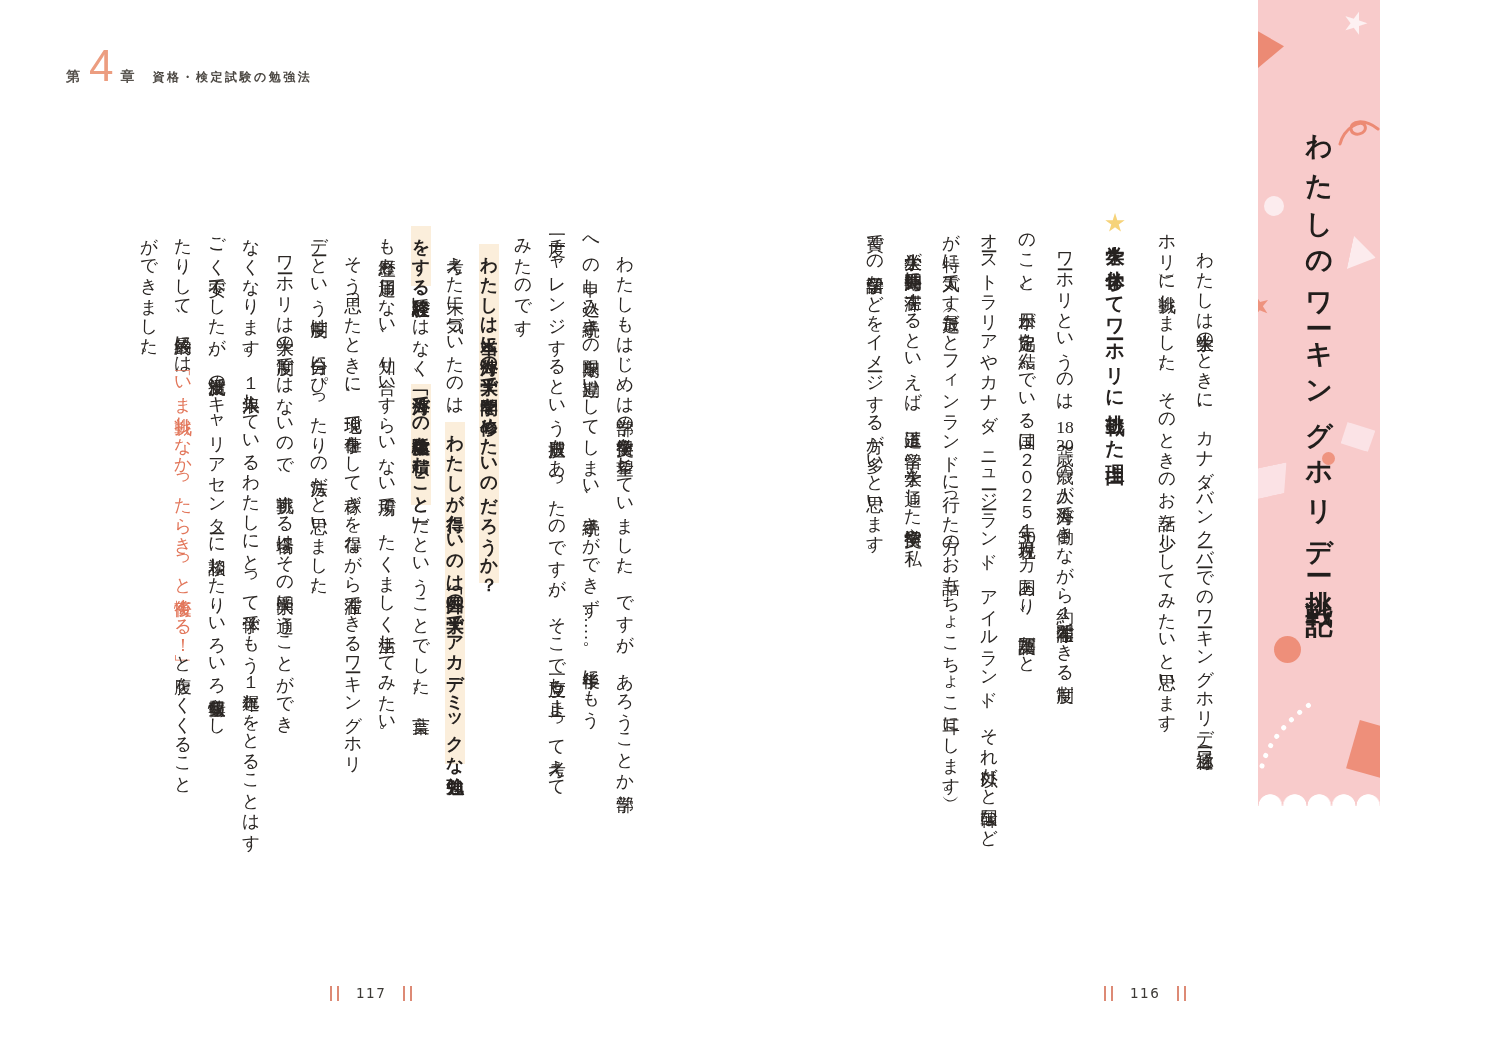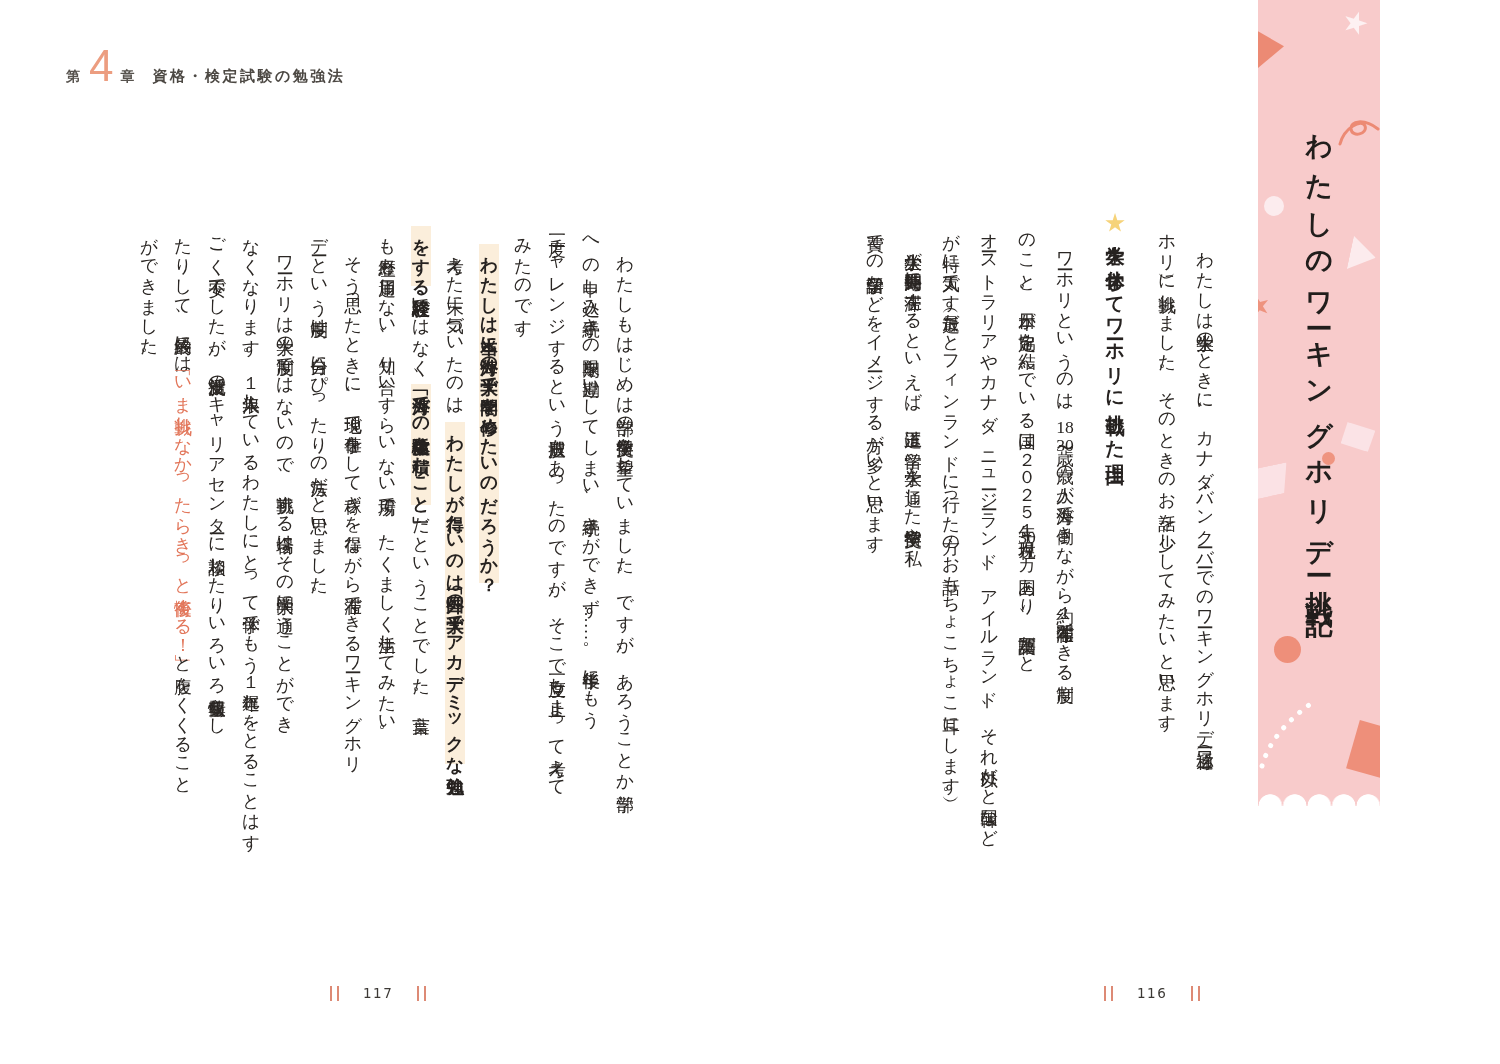--- a/index.html
+++ b/index.html
@@ -5,21 +5,21 @@
   html,body{margin:0;padding:0;background:#ffffff;}
   .spread{position:relative;width:1500px;height:1064px;background:#ffffff;overflow:hidden;
           font-family:"Liberation Serif","DejaVu Serif",serif;}
 
   
   .chapter{position:absolute;left:66px;top:44px;display:flex;align-items:baseline;
            font-family:"Liberation Sans","DejaVu Sans",sans-serif;}
   .ch-pre,.ch-suf{font-size:14px;font-weight:700;color:#57534e;letter-spacing:2px;}
   .ch-num{font-size:44px;font-weight:400;color:#ec9d80;line-height:1;margin:0 7px;}
   .ch-suf{margin-right:16px;}
-  .ch-title{font-size:15px;font-weight:700;color:#4c4843;letter-spacing:2.5px;}
+  .ch-title{font-size:12px;font-weight:700;color:#4c4843;letter-spacing:2.5px;}
 
   
   .vtext{position:absolute;writing-mode:vertical-rl;text-orientation:mixed;
          font-size:17.6px;color:#2a2623;}
   .vtext .col{height:100%;}
   .left-page{left:130px;top:226px;width:512px;height:714px;}
   .left-page .col{line-height:34px;}
   .right-page{left:854px;top:222px;width:370px;height:716px;}
   .right-page .col{line-height:38px;}
   .ind{padding-top:18px;}
@@ -55,21 +55,21 @@
   .d-trap-light{left:84px;top:424px;width:32px;height:26px;background:#fbe3e6;
                 clip-path:polygon(10% 0,100% 15%,88% 100%,0 85%);transform:rotate(10deg);}
   .d-dot-coral{left:64px;top:452px;width:13px;height:13px;border-radius:50%;background:#ef9480;}
   .d-para-light{left:-8px;top:466px;width:40px;height:30px;background:#fbe2e5;
                 clip-path:polygon(22% 0,100% 0,78% 100%,0 100%);transform:rotate(-12deg);}
   .d-circle-coral{left:16px;top:636px;width:27px;height:27px;border-radius:50%;background:#ee8f7a;}
   .d-square-coral{left:94px;top:726px;width:50px;height:50px;background:#ee8f7a;transform:rotate(16deg);}
   .d-arc{left:0px;top:696px;}
 
   
-  .pagenum{position:absolute;top:985px;display:flex;align-items:center;gap:24px;
+  .pagenum{position:absolute;top:985px;display:flex;align-items:center;gap:17px;
            font-family:"DejaVu Sans","Liberation Sans",sans-serif;
            font-size:13.5px;color:#3c3935;letter-spacing:1.5px;}
   .pagenum-left{left:330px;}
   .pagenum-right{left:1092px;margin-left:12px;}
   .pbars{width:5px;height:15px;border-left:2px solid #dd8a75;border-right:2px solid #dd8a75;}
 </style>
 </head>
 <body>
 
 <div class="spread">

